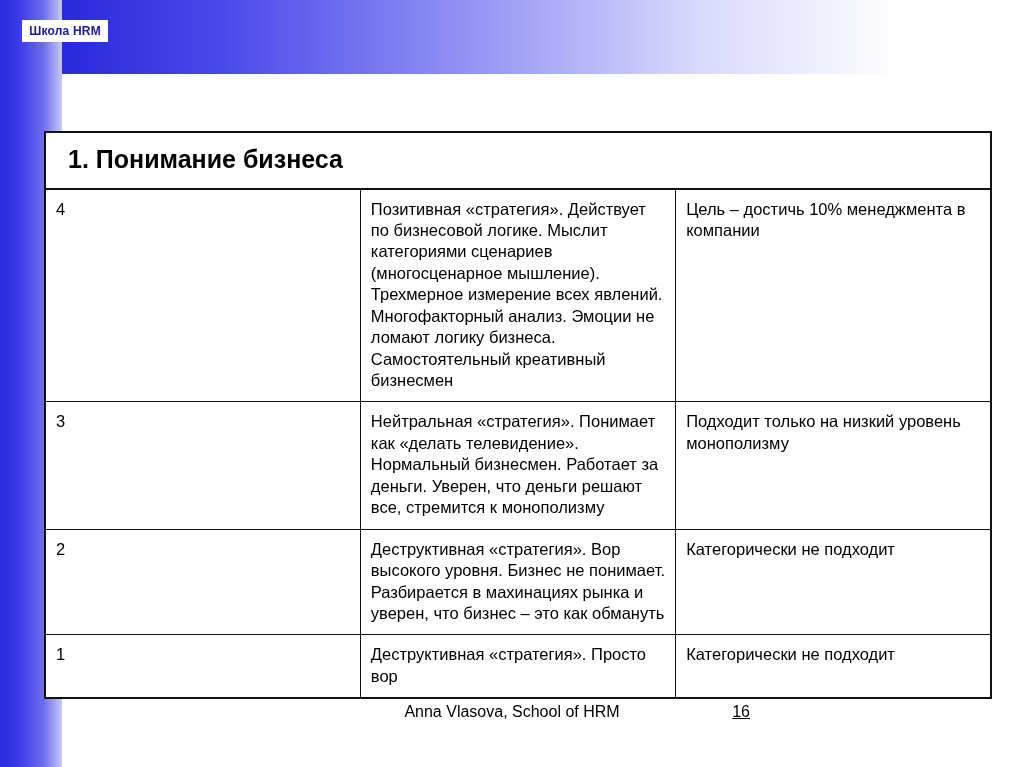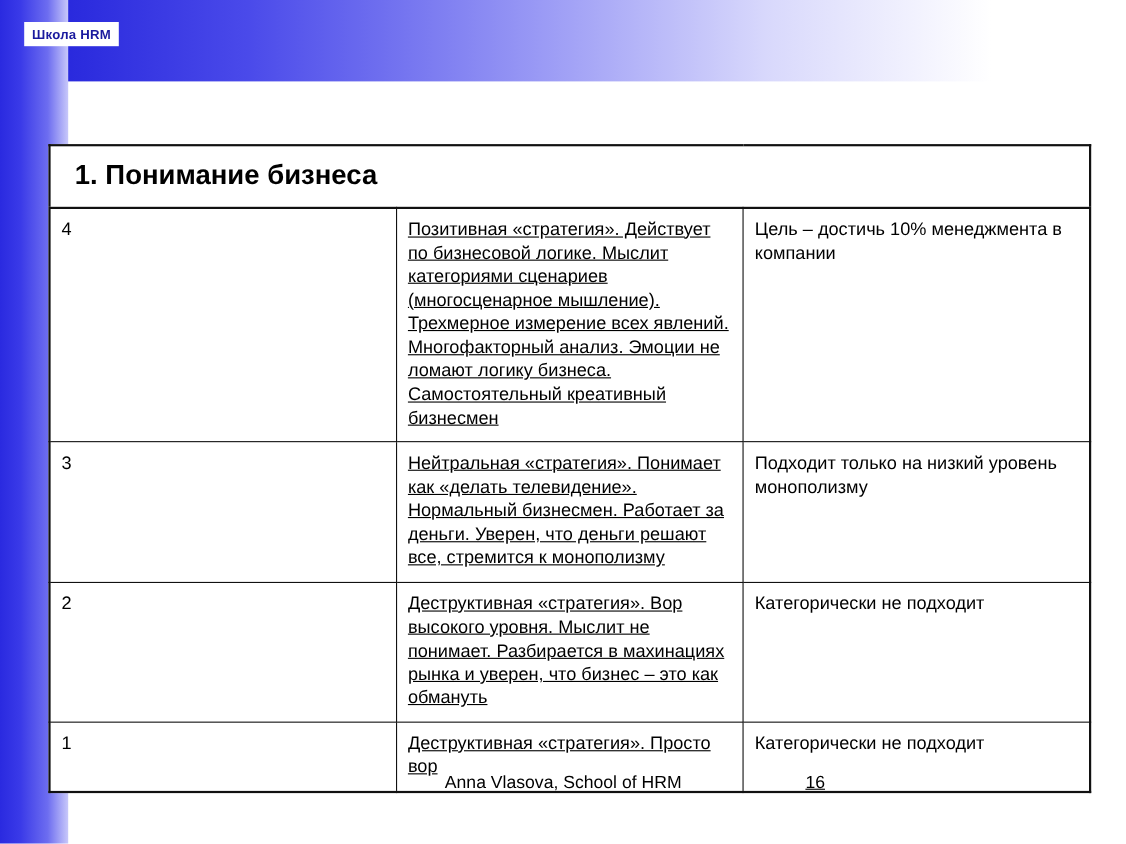--- a/index.html
+++ b/index.html
@@ -104,21 +104,20 @@
     font-weight: bold;
   }
   td.col-score {
     width: 96px;
     font-size: 25px;
     padding-left: 18px;
     padding-top: 8px;
   }
   td.col-desc {
     width: 632px;
-    text-decoration: underline;
   }
   td.col-note {
     width: 218px;
     margin-top: 48px;
   }
   table.comp {
     border: 2px solid #111111;
   }
 
   
@@ -172,21 +171,21 @@
         </tr>
 
         <tr>
           <td class="col-score">3</td>
           <td class="col-desc">Нейтральная «стратегия». Понимает как «делать телевидение». Нормальный бизнесмен. Работает за деньги. Уверен, что деньги решают все, стремится к монополизму</td>
           <td class="col-note">Подходит только на низкий уровень монополизму</td>
         </tr>
 
         <tr>
           <td class="col-score">2</td>
-          <td class="col-desc">Деструктивная «стратегия». Вор высокого уровня. Мыслит не понимает. Разбирается в махинациях рынка и уверен, что бизнес – это как обмануть</td>
+          <td class="col-desc">Деструктивная «стратегия». Вор высокого уровня. Бизнес не понимает. Разбирается в махинациях рынка и уверен, что бизнес – это как обмануть</td>
           <td class="col-note">Категорически не подходит</td>
         </tr>
 
         <tr>
           <td class="col-score">1</td>
           <td class="col-desc">Деструктивная «стратегия». Просто вор</td>
           <td class="col-note">Категорически не подходит</td>
         </tr>
       </tbody>
     </table>

